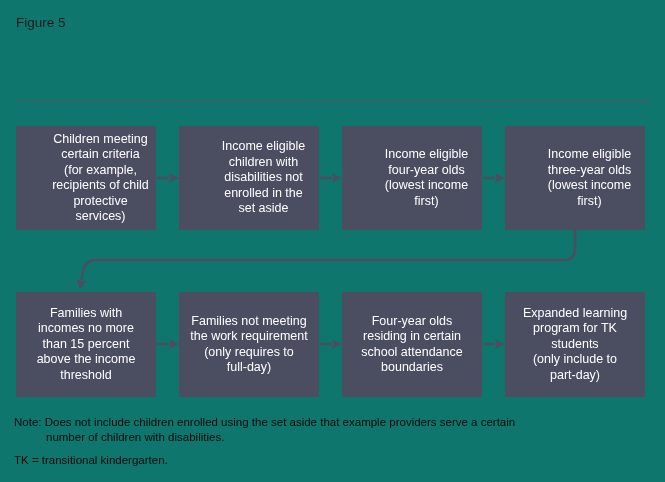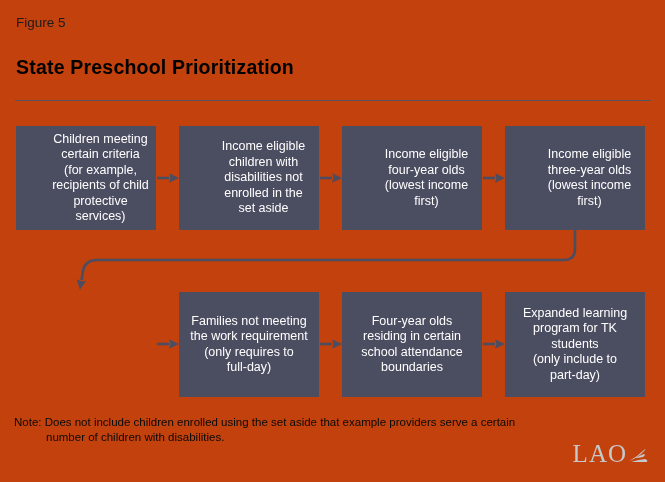--- a/index.html
+++ b/index.html
@@ -6,21 +6,21 @@
   html, body { width: 665px; height: 482px; }
   body {
     font-family: "Liberation Sans", sans-serif;
     background: #ecedee;
     position: relative;
     overflow: hidden;
   }
   .page {
     position: absolute;
     width: 665px; height: 482px;
-    background: #c2410c;
+    background: #0f766e;
   }
   .figure-label {
     position: absolute;
     left: 16px; top: 15px;
     font-size: 13.5px;
     color: #1c1c1e;
   }
   .page-title {
     position: absolute;
     left: 16px; top: 56px;
@@ -82,21 +82,20 @@
     align-items: center;
   }
   .lao-glyph { margin-left: -2px; }
 </style>
 </head>
 <body>
 
 <div class="page">
 
   <div class="figure-label">Figure 5</div>
-  <div class="page-title">State Preschool Prioritization</div>
   <div class="title-divider"></div>
 
   <svg class="connector-layer" viewBox="0 0 665 482" xmlns="http://www.w3.org/2000/svg">
     <defs>
       <marker id="arrowhead" markerUnits="userSpaceOnUse" markerWidth="14" markerHeight="14" refX="1" refY="6" orient="auto">
         <path d="M1,1.2 L11,6 L1,10.8 Q3.5,6 1,1.2 z" fill="#4b4d61"></path>
       </marker>
     </defs>
 
     <line x1="157" y1="178" x2="169" y2="178" stroke="#4b4d61" stroke-width="2.6" marker-end="url(#arrowhead)"></line>
@@ -120,41 +119,39 @@
 disabilities not
 enrolled in the
 set aside</div>
   <div class="flow-box row1 c3">Income eligible
 four-year olds
 (lowest income first)</div>
   <div class="flow-box row1 c4">Income eligible
 three-year olds
 (lowest income first)</div>
 
+  <div class="flow-box row2 c1">Families with
+incomes no more
+than 15 percent
+above the income
+threshold</div>
   <div class="flow-box row2 c2">Families not meeting
 the work requirement
 (only requires to
 full-day)</div>
   <div class="flow-box row2 c3">Four-year olds
 residing in certain
 school attendance
 boundaries</div>
   <div class="flow-box row2 c4">Expanded learning
 program for TK
 students
 (only include to
 part-day)</div>
 
   <div class="notes">
     <div>Note: Does not include children enrolled using the set aside that example providers serve a certain</div>
     <div class="note-line2">number of children with disabilities.</div>
+    <div class="tk-line">TK = transitional kindergarten.</div>
   </div>
 
-  <div class="lao-logo">
-    <span>LAO</span>
-    <svg class="lao-glyph" width="26" height="24" viewBox="0 0 26 24">
-      <path d="M4 19 Q 13 16 20 8 Q 21 6 19 8 Q 12 15 4 19 z" fill="#c6c9cc"></path>
-      <path d="M6 20 L 22 20 Q 23 18 20 17 Q 12 18 6 20 z" fill="#c6c9cc"></path>
-      <path d="M10 16 Q 16 13 19 12 Q 21 13 18 15 Q 14 16 10 16 z" fill="#c6c9cc"></path>
-    </svg>
-  </div>
 
 </div>
 
 </body></html>

